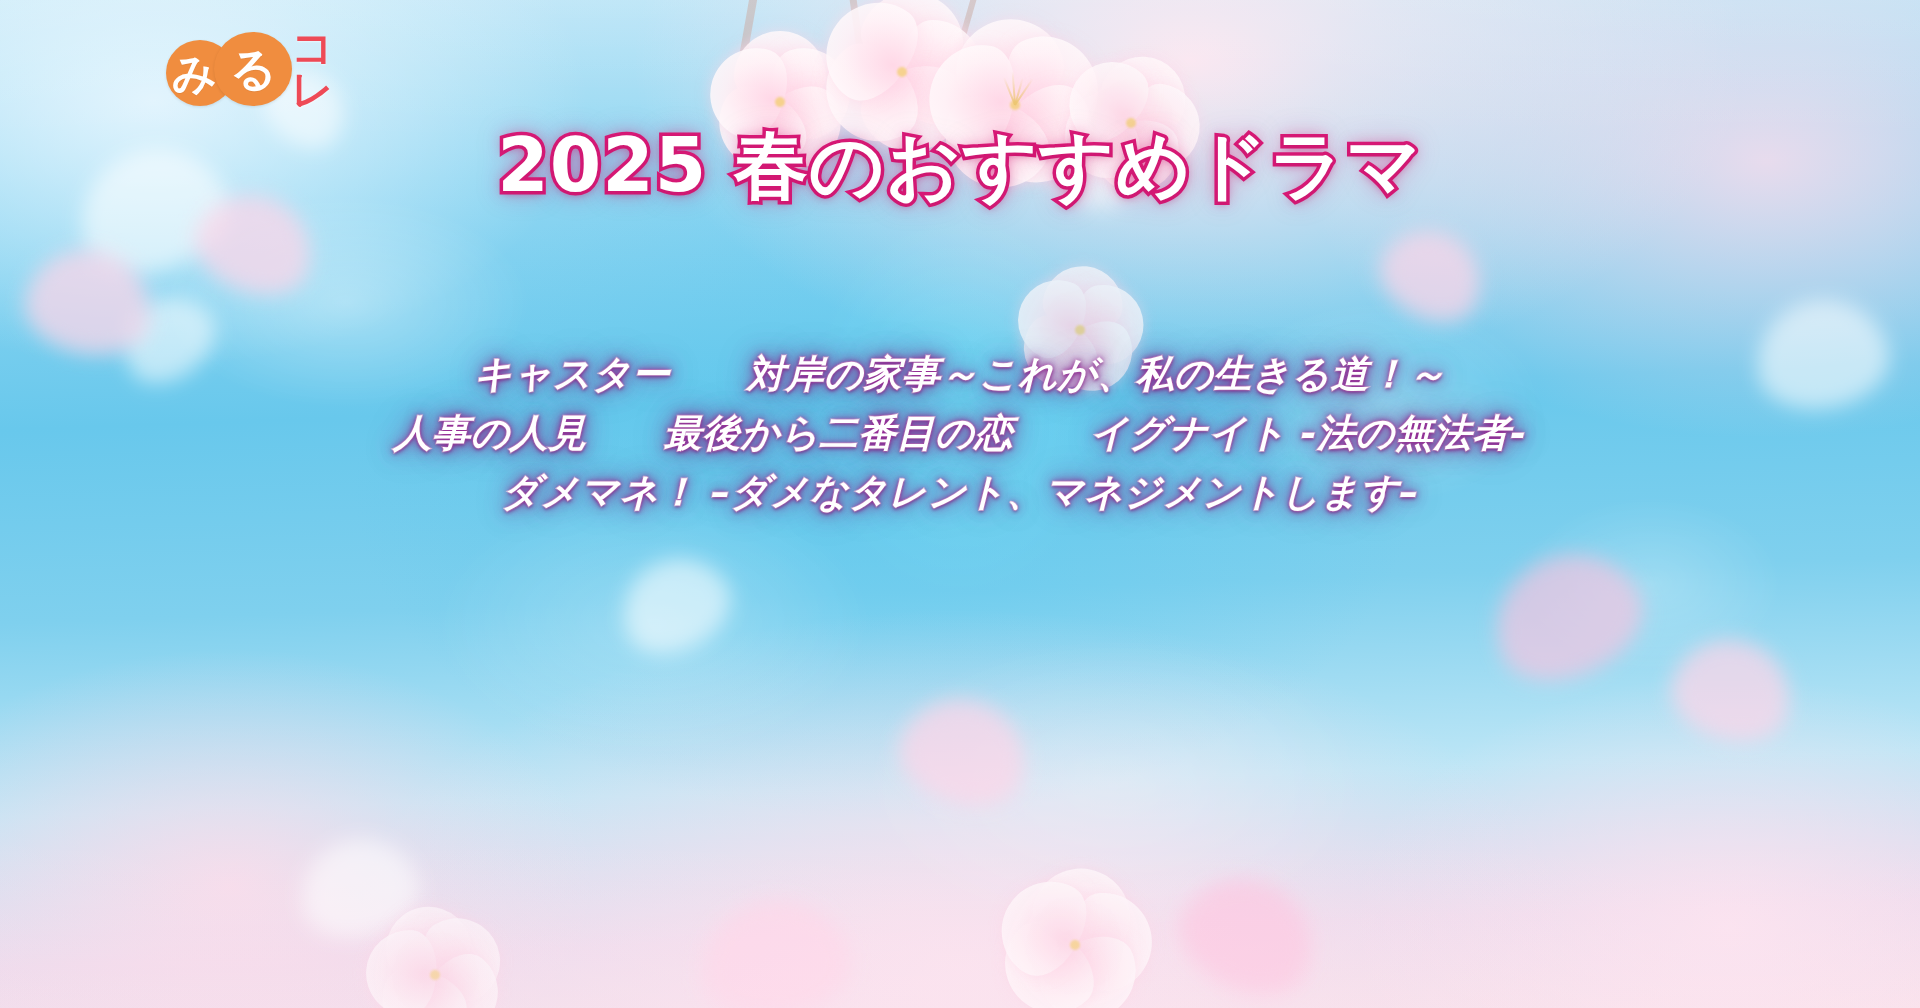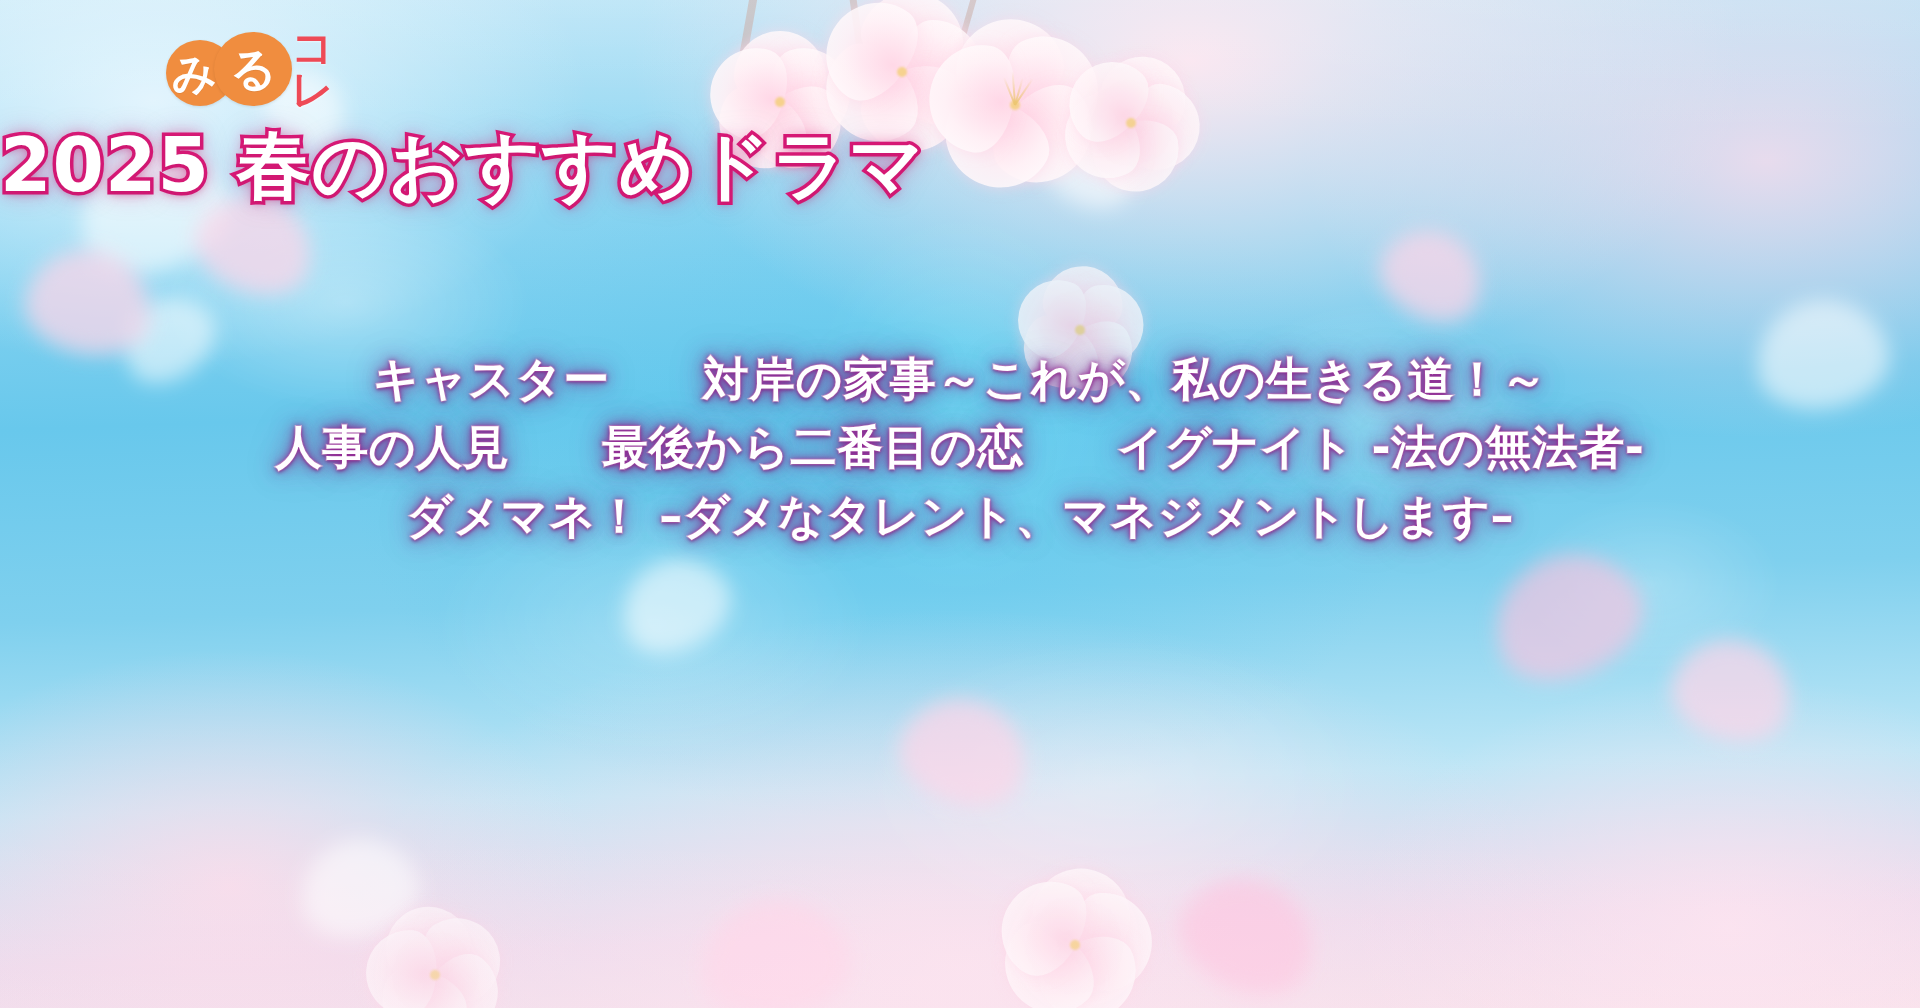--- a/index.html
+++ b/index.html
@@ -85,50 +85,51 @@
   .logo-blobs .kana.k1{left:6px;top:22px;font-size:44px;}
   .logo-blobs .kana.k2{left:64px;top:16px;font-size:46px;}
   .logo-kata{
     margin-left:-4px;color:#ee4a56;font-weight:800;font-size:42px;letter-spacing:.5px;
     font-family:"DejaVu Sans","Liberation Sans",sans-serif;line-height:1;
     text-shadow:0 1px 2px rgba(255,255,255,.55);
   }
 
   
   #title{
-    position:absolute;left:0;right:0;top:126px;
+    position:absolute;left:0;right:0;top:126px;text-align:center;
     font-size:74px;font-weight:800;letter-spacing:1px;line-height:1.08;
     color:#ffffff;
     font-family:"DejaVu Sans","Liberation Sans",sans-serif;
     -webkit-text-stroke:7px #d81b77;
     paint-order:stroke fill;
     text-shadow:
       0 0 14px rgba(216,27,119,.55),
       0 0 28px rgba(216,27,119,.35),
       0 3px 6px rgba(150,20,90,.25);
   }
 
   
   #list{
     position:absolute;left:0;right:0;top:352px;
     display:flex;flex-direction:column;align-items:center;
     gap:14px;
   }
   .line{
-    color:#ffffff;font-weight:700;font-size:46px;line-height:1.18;
+    color:#ffffff;font-weight:700;font-size:38px;line-height:1.18;
     letter-spacing:.5px;white-space:pre;text-align:right;
     font-family:"DejaVu Sans","Liberation Sans",sans-serif;
     -webkit-text-stroke:1.5px rgba(255,255,255,.9);
     paint-order:stroke fill;
     text-shadow:
       0 0 5px  rgba(150,40,150,.95),
       0 0 11px rgba(140,35,140,.85),
       0 0 22px rgba(120,30,130,.60),
       0 0 36px rgba(110,25,125,.40),
       0 2px 3px rgba(90,20,100,.45);
+    font-style: italic;
   }
 
   
   #veil{position:absolute;inset:0;pointer-events:none;
     background:linear-gradient(180deg,rgba(255,255,255,.10) 0%,rgba(255,255,255,0) 14%,rgba(255,255,255,0) 82%,rgba(255,240,247,.12) 100%);}
 </style>
 </head>
 <body>
 
 <div id="stage">

